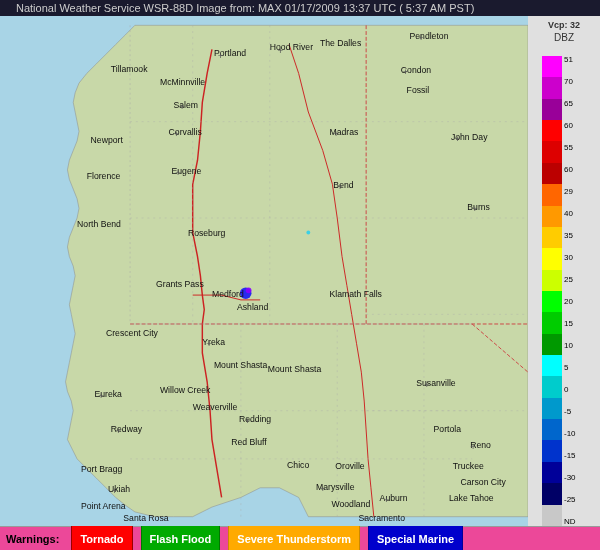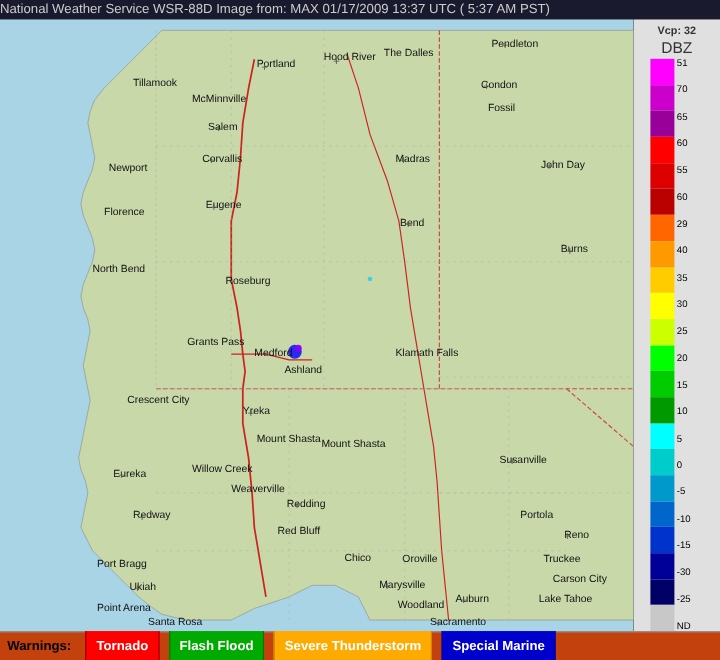--- a/index.html
+++ b/index.html
@@ -16,21 +16,21 @@
       width: 600px;
       height: 550px;
       display: flex;
       flex-direction: column;
     }
 
     #header-bar {
       background: #1a1a2e;
       color: #ccc;
       font-size: 11px;
-      padding: 2px 0;
+      padding: 2px 16px;
       white-space: nowrap;
       flex-shrink: 0;
     }
 
     #map-area {
       flex: 1;
       position: relative;
       overflow: hidden;
       display: flex;
     }
@@ -71,23 +71,23 @@
 
     #legend-title {
       font-size: 9px;
       text-align: center;
       color: #333;
       margin-bottom: 2px;
       font-weight: bold;
     }
 
     #legend-unit {
-      font-size: 13px;
+      font-size: 10px;
       color: #333;
-      margin-bottom: 2px;
+      margin-bottom: 13px;
     }
 
     #color-bar-container {
       display: flex;
       flex-direction: row;
       align-items: stretch;
       width: 44px;
       flex: 1;
     }
 
@@ -111,21 +111,21 @@
       padding-left: 2px;
       flex: 1;
     }
 
     #legend-labels span {
       line-height: 1;
     }
 
     #warnings-bar {
       height: 24px;
-      background: #c2410c;
+      background: #ec4899;
       display: flex;
       align-items: center;
       padding: 0 6px;
       gap: 8px;
       flex-shrink: 0;
       border-top: 1px solid #999;
     }
 
     #warnings-label {
       font-size: 11px;

